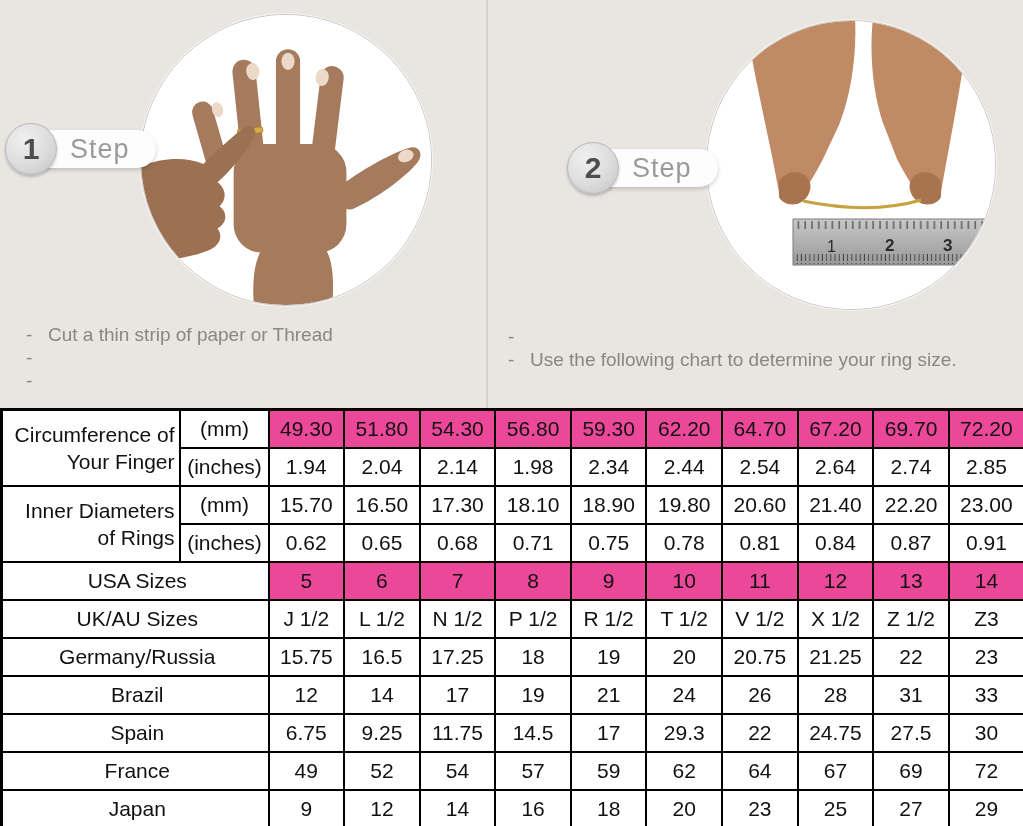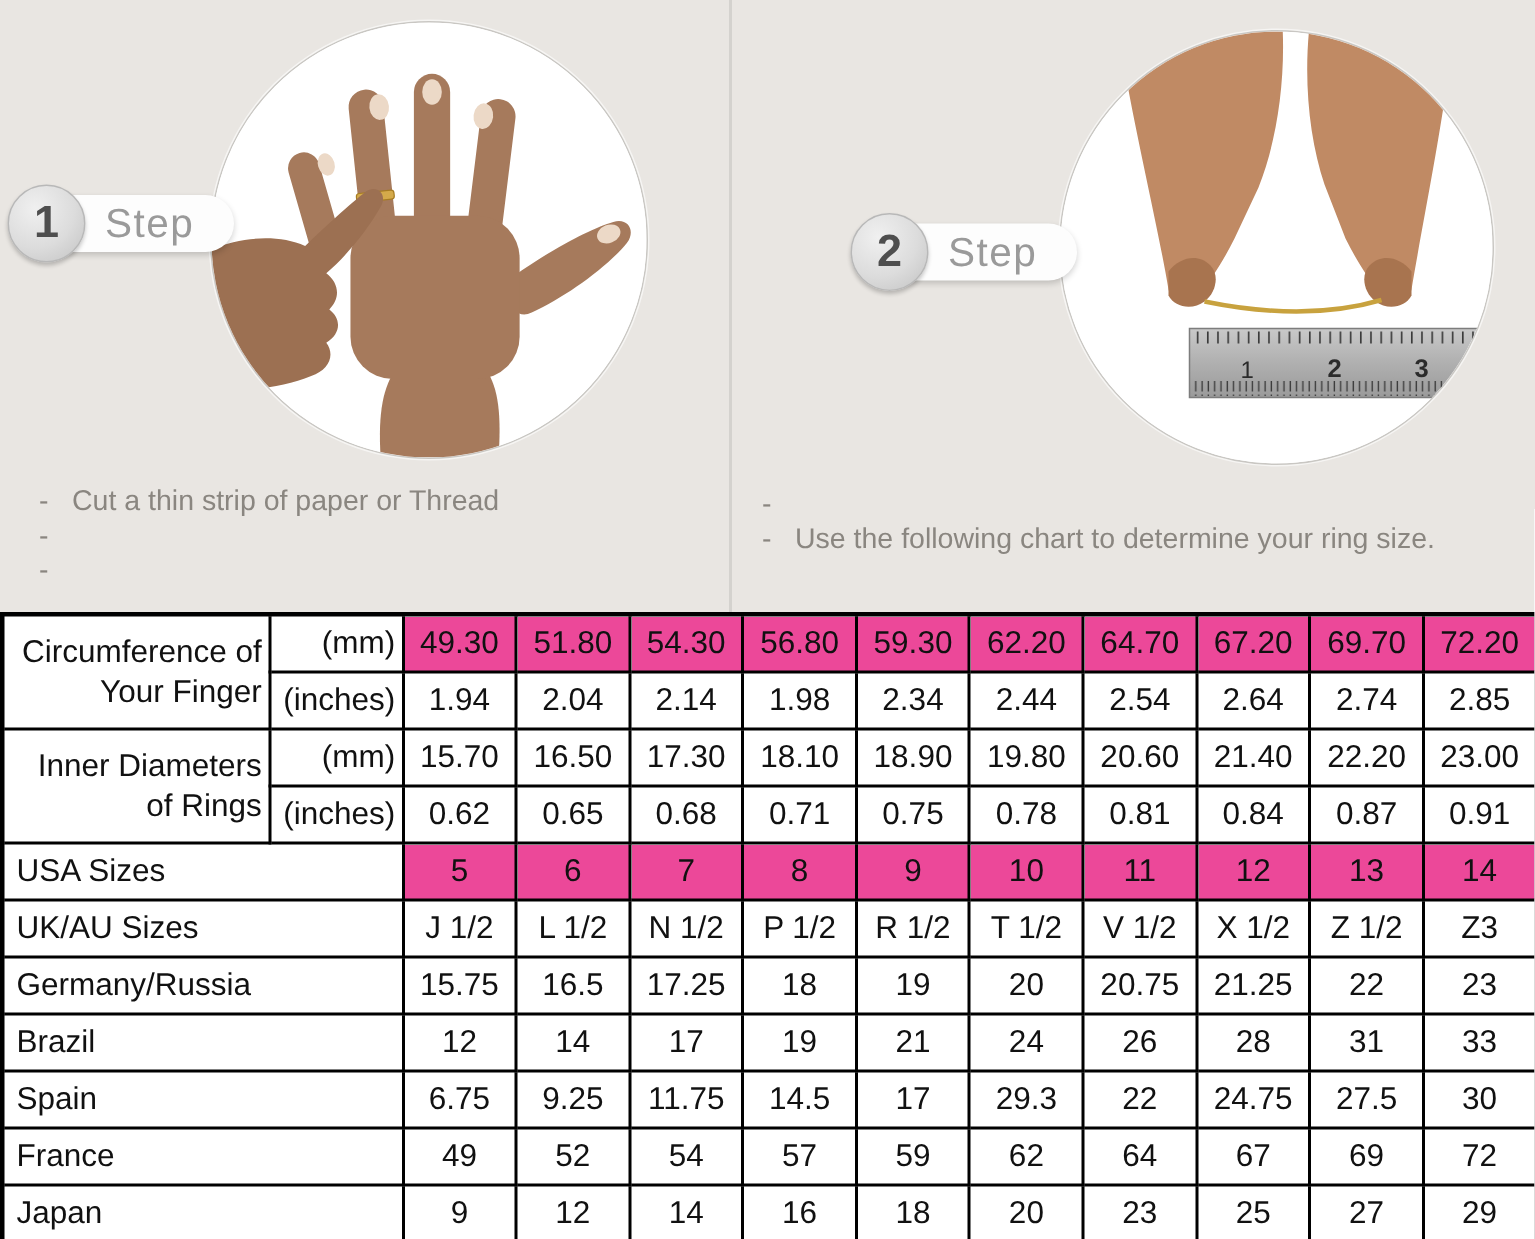--- a/index.html
+++ b/index.html
@@ -33,22 +33,22 @@
   .instructions .dash{width:22px;flex:0 0 22px;text-align:left;padding-left:4px;}
   #inst1{left:22px;top:323px;width:470px;}
   #inst2{left:504px;top:325px;width:515px;}
 
   
   .size-table{position:absolute;left:0;top:408px;width:1023px;height:418px;
     border-collapse:collapse;table-layout:fixed;background:#ffffff;
     border:3px solid #000;font-size:21px;color:#111;}
   .size-table td{border:2px solid #000;padding:0 4px;height:36px;overflow:hidden;white-space:nowrap;}
   .size-table td.group-label{text-align:right;line-height:1.3;white-space:normal;}
-  .size-table td.row-label{text-align:left;padding-left:8px;}
-  .size-table td.unit{text-align:right;padding-left:5px;}
+  .size-table td.row-label{text-align:center;padding-left:8px;}
+  .size-table td.unit{text-align:center;padding-left:5px;}
   .size-table td.val{text-align:center;}
   .size-table td.shaded{background:#ec4899;}
 </style>
 </head>
 <body>
 
 <div class="page">
 
   <div class="top-section">
     <div class="panel-divider"></div>

